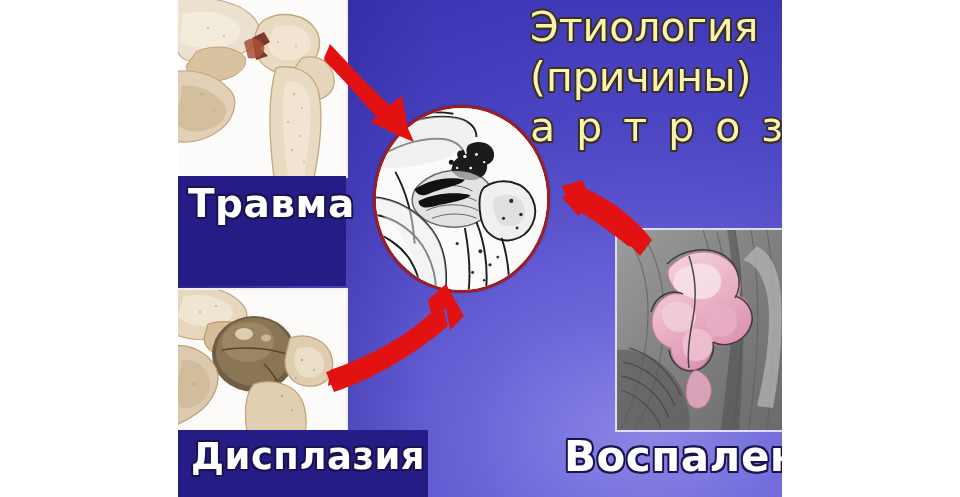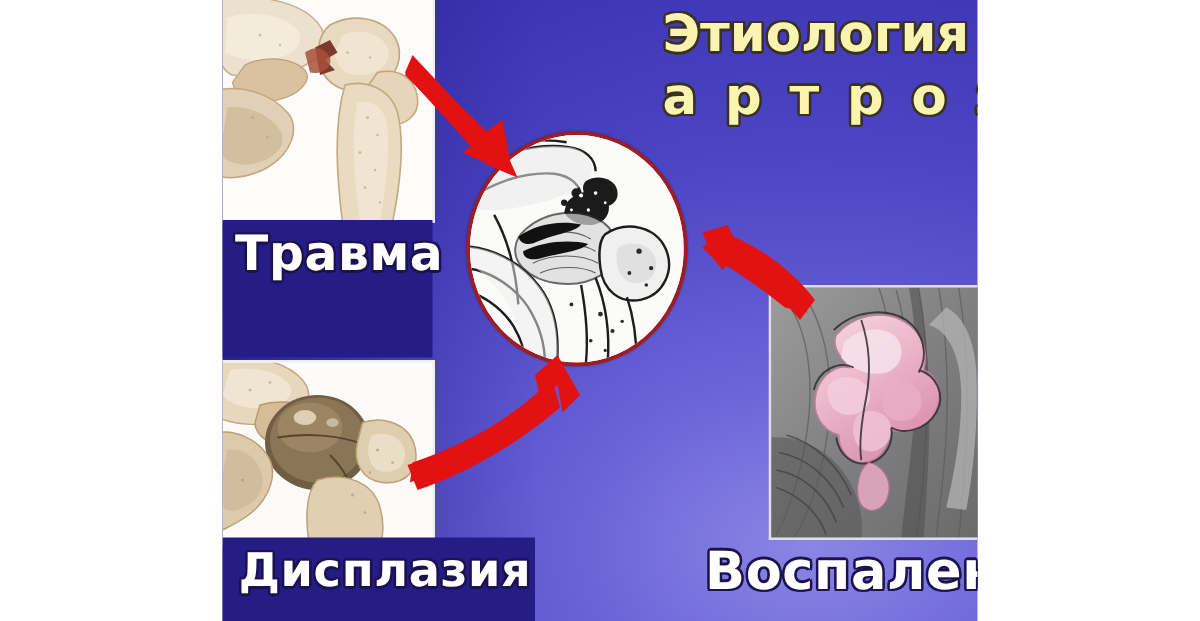--- a/index.html
+++ b/index.html
@@ -116,21 +116,21 @@
 
   
   #title {
     position: absolute;
     left: 352px;
     top: 2px;
     width: 250px;
     z-index: 7;
     text-align: left;
     font-family: "DejaVu Sans", sans-serif;
-    font-weight: bold;
+    font-weight: normal;
     color: #fbf3b0;
     font-size: 41px;
     line-height: 1.22;
     text-shadow:
       -1.5px -1.5px 0 #3a3120, 1.5px -1.5px 0 #3a3120,
       -1.5px  1.5px 0 #3a3120, 1.5px  1.5px 0 #3a3120,
        0 -2px 0 #3a3120, 0 2px 0 #3a3120,
       -2px 0 0 #3a3120, 2px 0 0 #3a3120;
   }
   #title .tline { display: block; white-space: nowrap; }
@@ -310,20 +310,21 @@
         </g>
 
         <path d="M78 140 C 88 142, 96 152, 94 164 C 92 176, 82 182, 74 176 C 66 170, 68 146, 78 140 Z" fill="#e3a8c0" opacity="0.9" stroke="#b8738f" stroke-width="1"></path>
       </svg>
     </div>
 
     <div class="caption" id="caption-inflammation">Воспаление</div>
 
     <div id="title">
       <span class="tline">Этиология</span>
+      <span class="tline">(причины)</span>
       <span class="tline spaced">а р т р о з а</span>
     </div>
 
     <div id="circle-wrap">
       <div id="circle">
         <svg viewBox="0 0 177 188" preserveAspectRatio="none">
           <rect x="0" y="0" width="177" height="188" fill="#fbfbfa"></rect>
 
           <g stroke="#1d1d1d" fill="none" stroke-width="2">
             <path d="M-6 36 C 20 16, 52 6, 82 10 C 96 12, 104 20, 104 30"></path>

